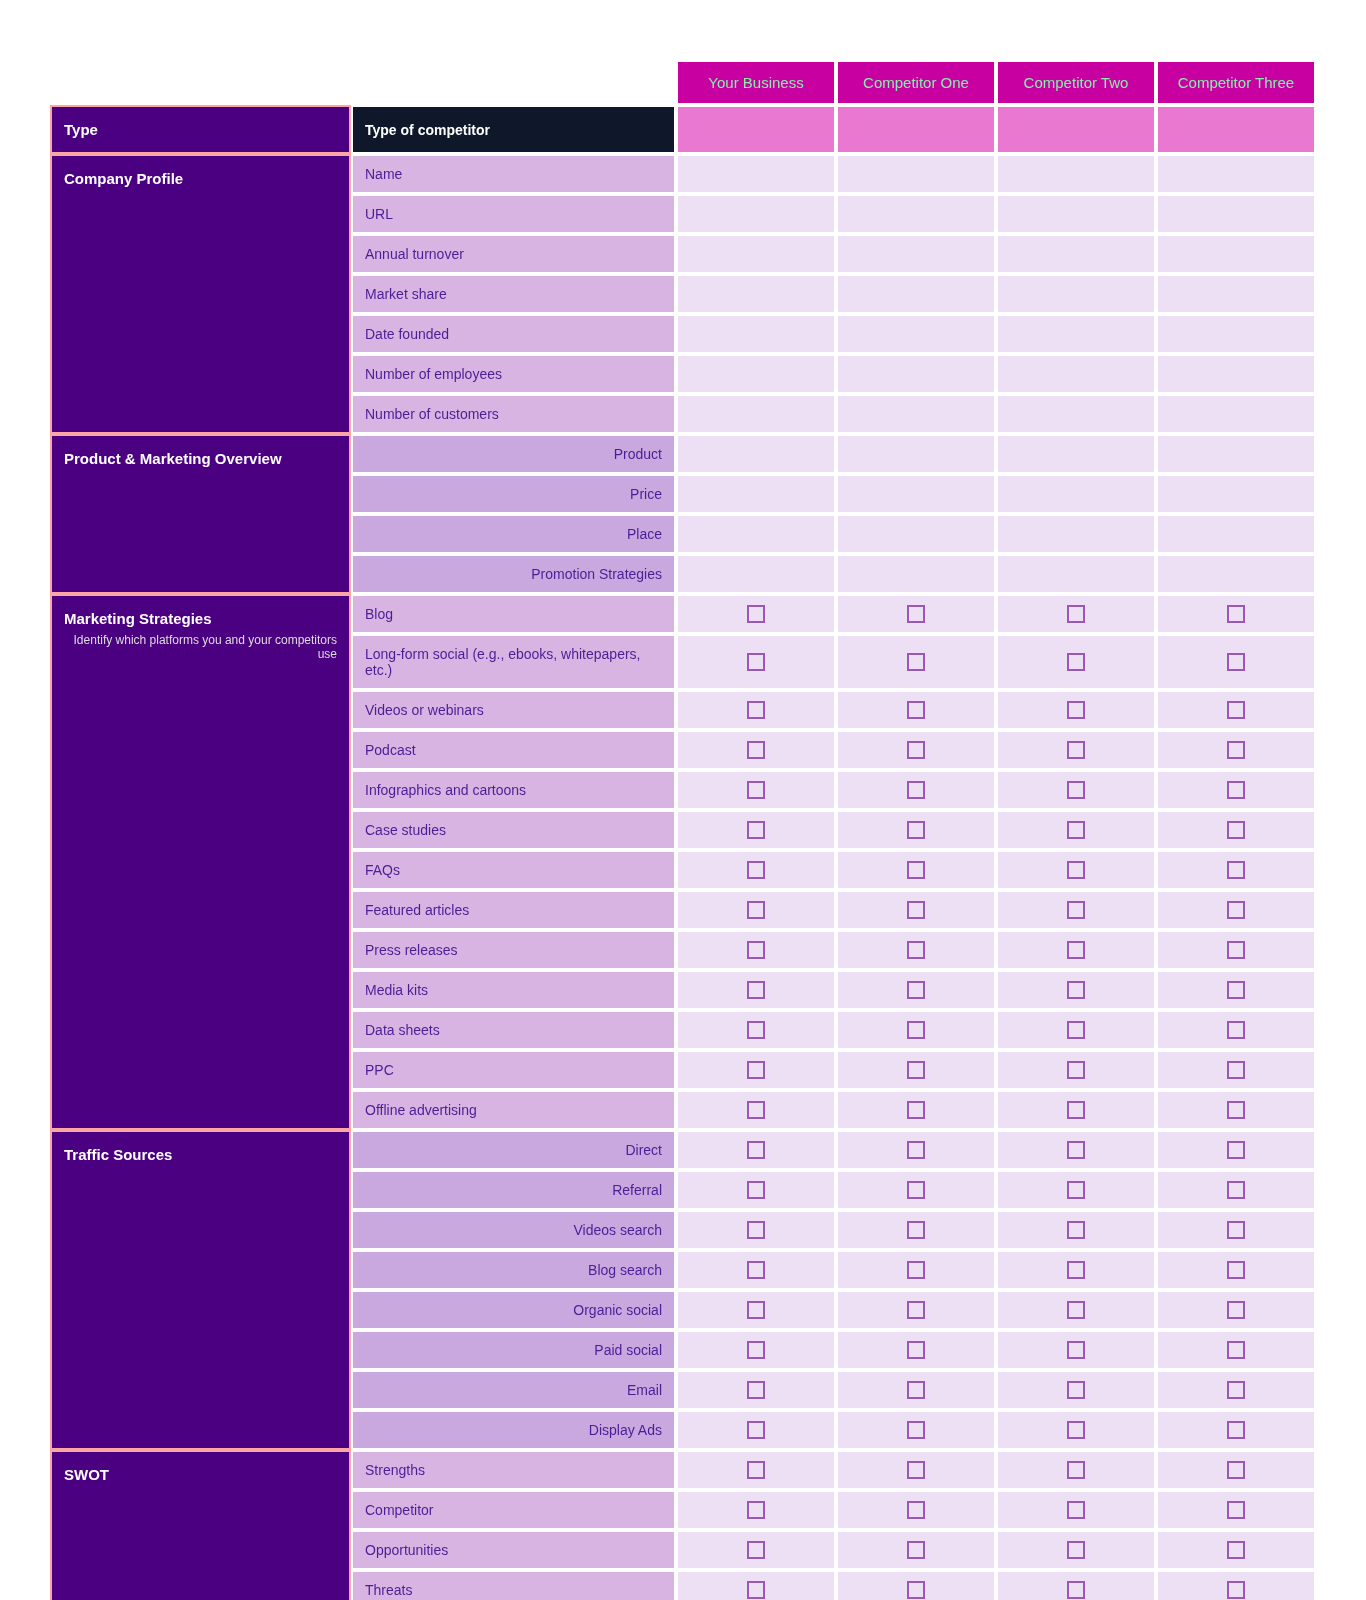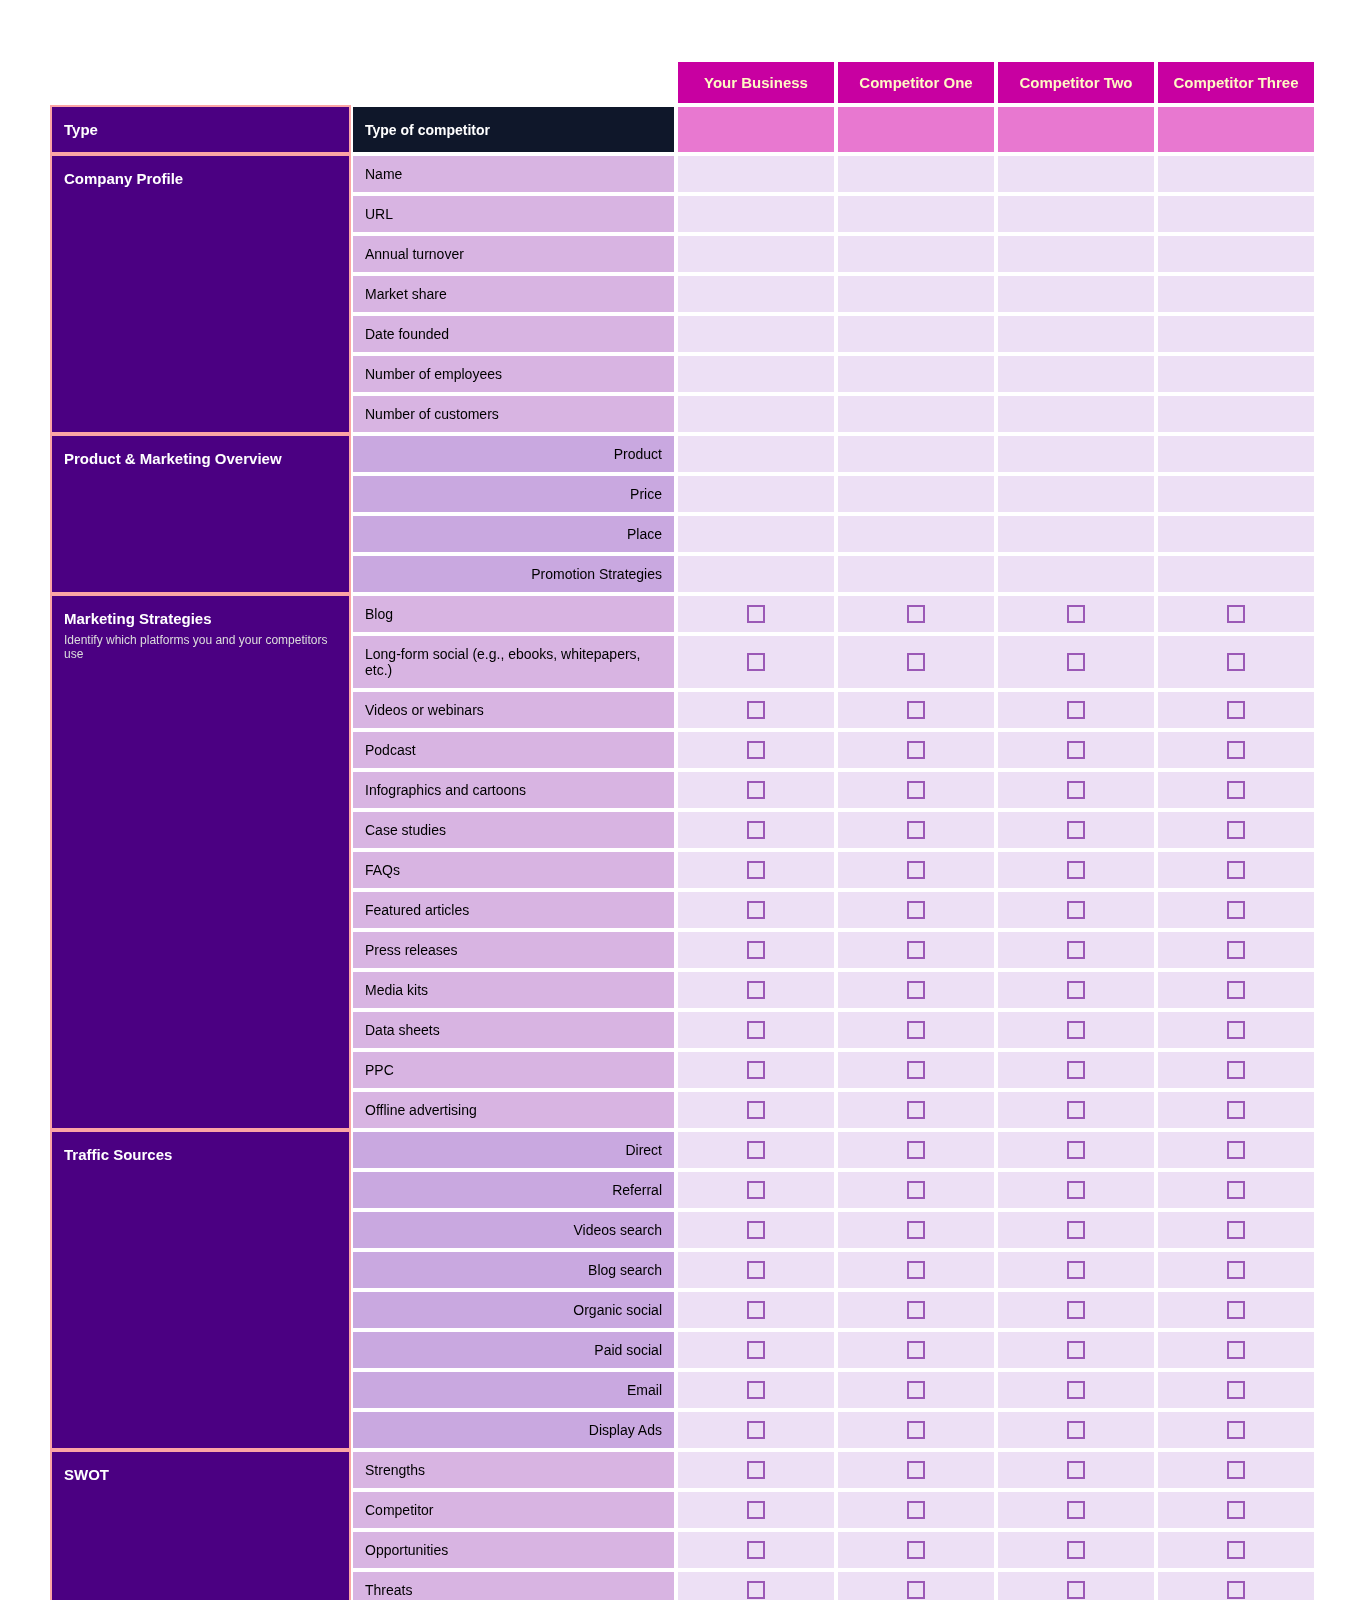--- a/index.html
+++ b/index.html
@@ -18,22 +18,22 @@
 
     table {
       width: 100%;
       border-collapse: separate;
       border-spacing: 0;
     }
 
     
     .header-row th {
       background: #c800a1;
-      color: #fef9c3;
-      font-weight: bold;
+      color: #86efac;
+      font-weight: normal;
       font-size: 15px;
       text-align: center;
       padding: 12px 10px;
       vertical-align: middle;
       border: 2px solid #fff;
     }
     .header-row th.empty-header {
       background: #fff;
       border: none;
     }
@@ -50,21 +50,21 @@
       font-size: 15px;
       padding: 14px 12px;
       vertical-align: top;
       border: 2px solid #fca5a5;
       min-width: 130px;
     }
 
     
     td.label-cell {
       background: #d8b4e2;
-      color: #000000;
+      color: #4c1d95;
       font-size: 14px;
       padding: 10px 12px;
       vertical-align: middle;
       border: 2px solid #fff;
       min-width: 200px;
     }
     td.label-cell.pink-label {
       background: #0f172a;
       color: #fff;
       font-weight: bold;
@@ -98,20 +98,21 @@
     td.label-cell.alt {
       background: #c9a8e0;
       text-align: right;
     }
 
     .type-note {
       font-weight: normal;
       font-size: 12px;
       margin-top: 6px;
       color: #ddd;
+      text-align: right;
     }
   </style>
 </head>
 <body>
 
 <div class="table-container">
   <table>
     <thead>
       <tr class="header-row">
         <th class="empty-header"></th>

